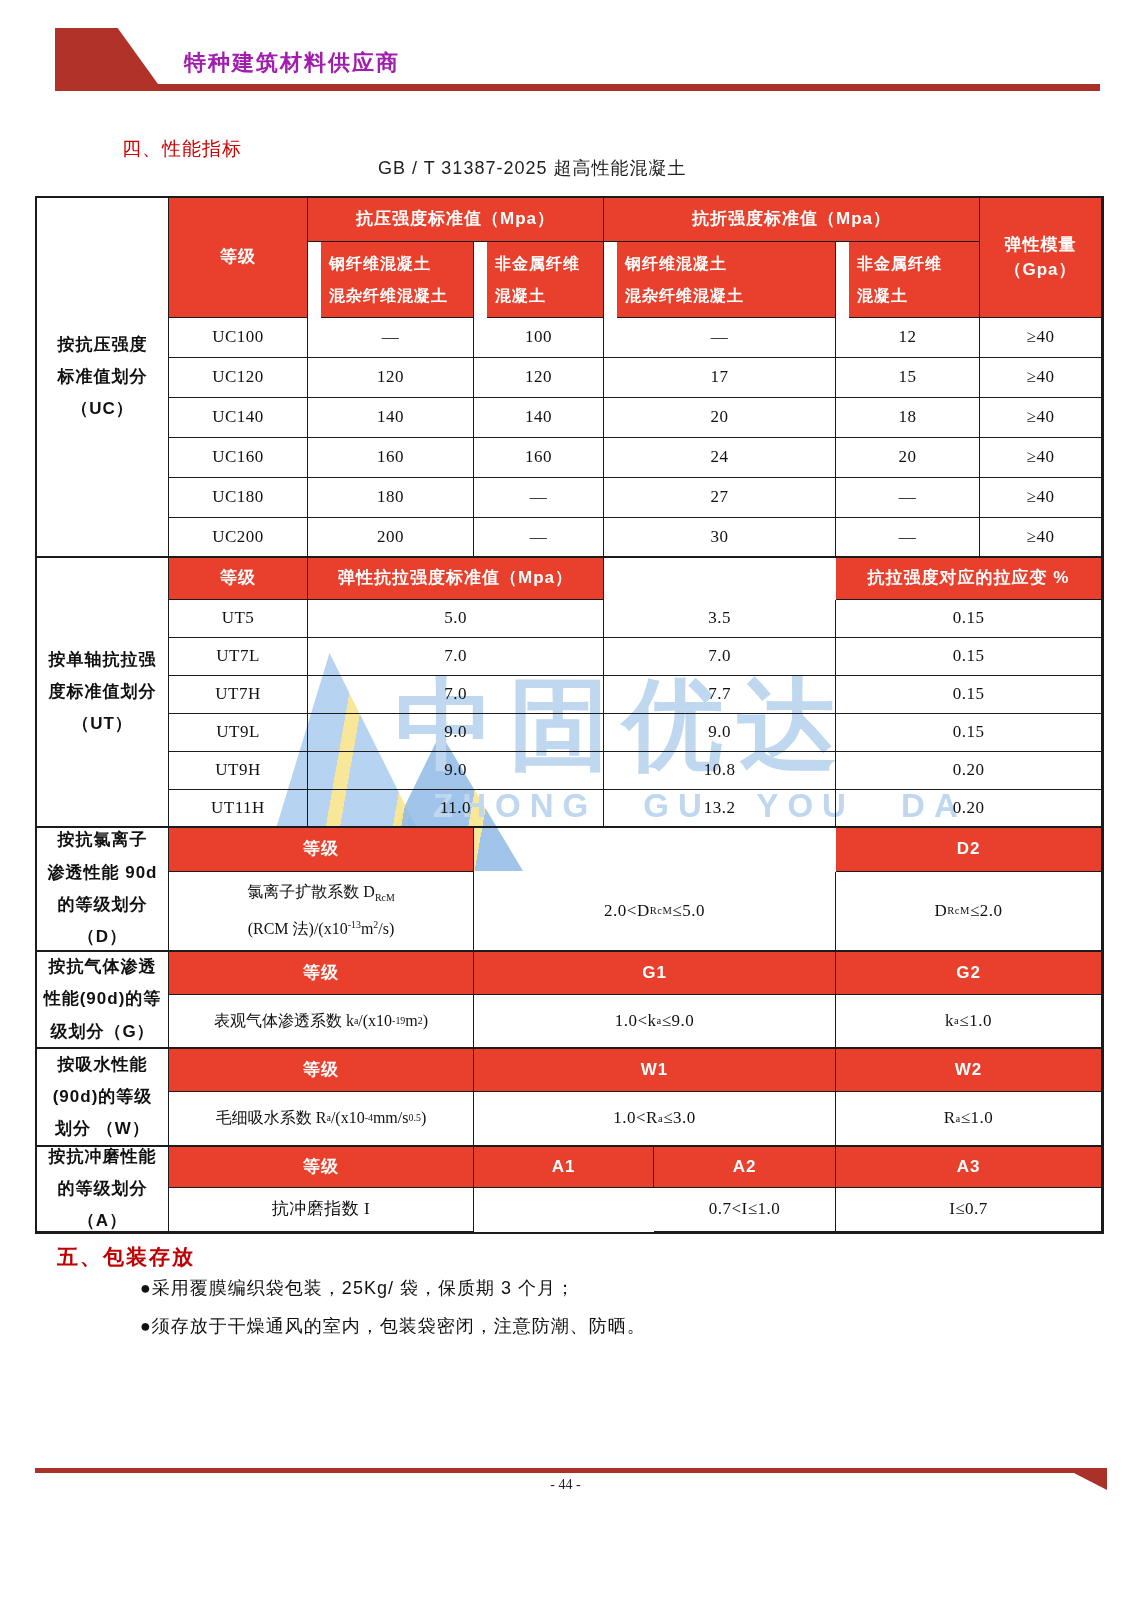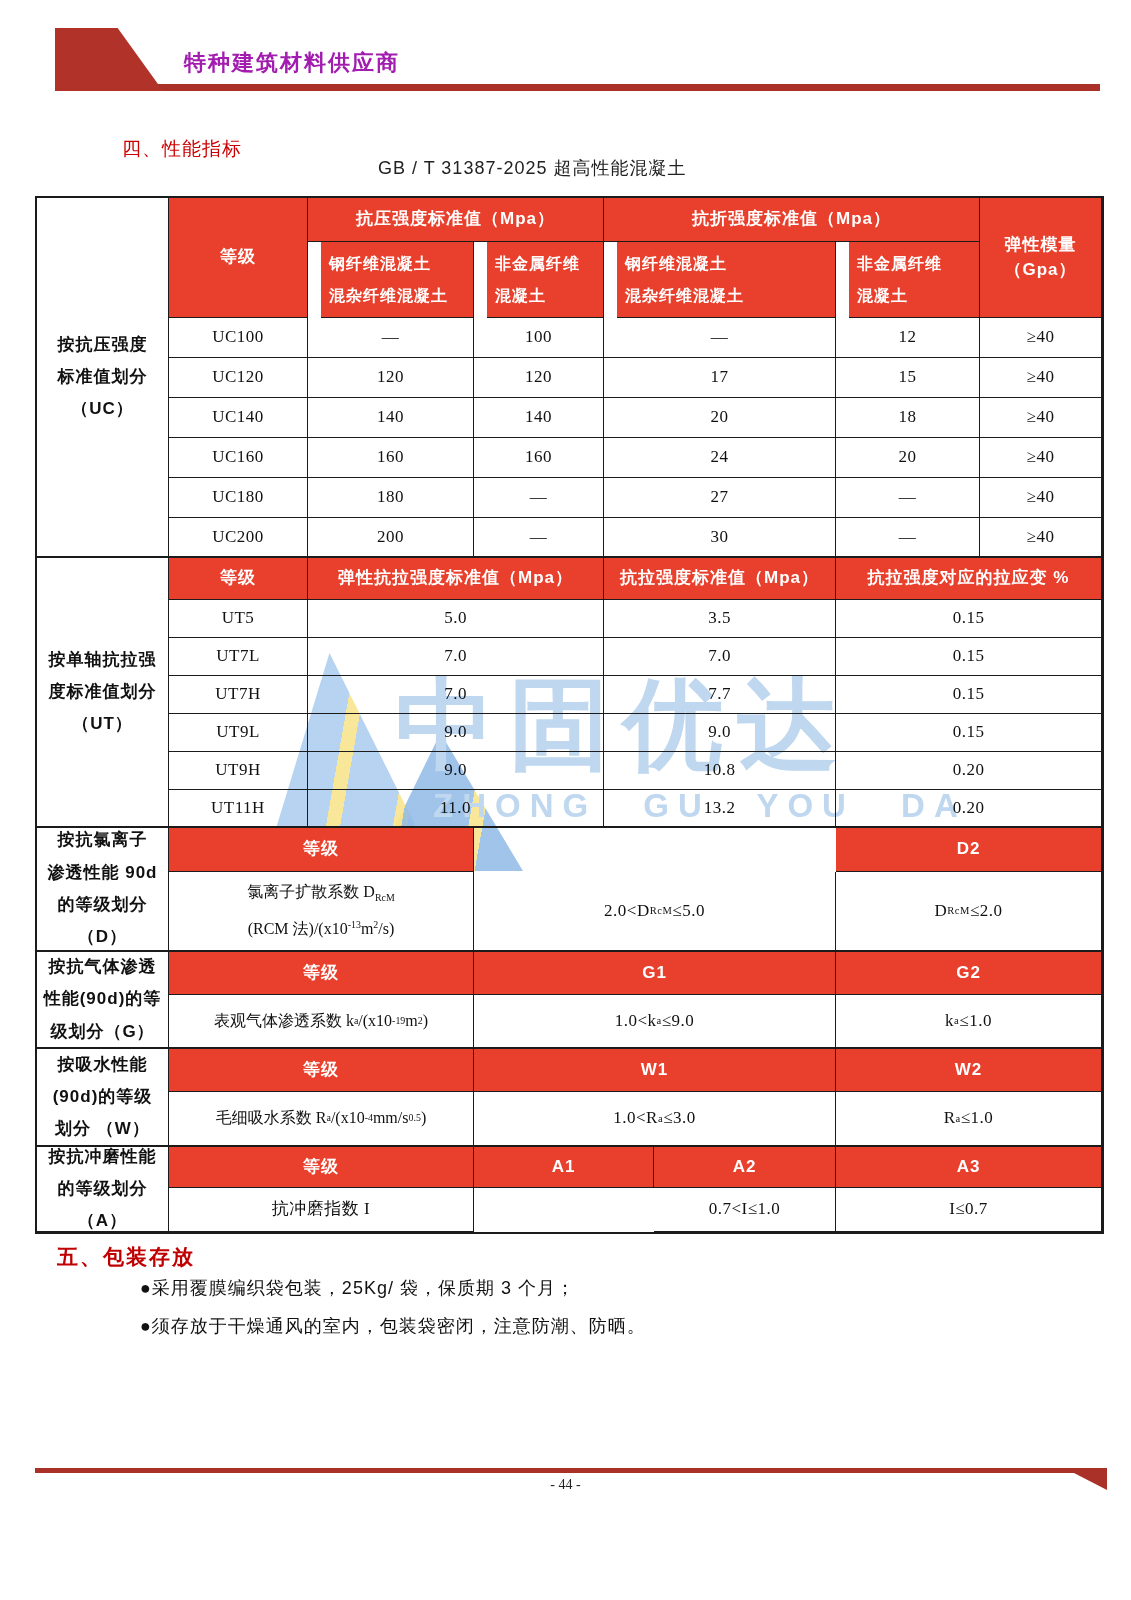--- a/index.html
+++ b/index.html
@@ -131,21 +131,20 @@
   <div class="c num bb2" style="grid-area:8/4/9/5">—</div>
   <div class="c num bb2" style="grid-area:8/5/9/7">30</div>
   <div class="c num bb2" style="grid-area:8/7/9/8">—</div>
   <div class="c num bb2" style="grid-area:8/8/9/9">≥40</div>
 
   <div class="c side bb2" style="grid-area:9/1/16/2">按单轴抗拉强
 度标准值划分
 （UT）</div>
   <div class="c red" style="grid-area:9/2/10/3">等级</div>
   <div class="c red" style="grid-area:9/3/10/5">弹性抗拉强度标准值（Mpa）</div>
-  <div class="c red" style="grid-area:9/5/10/7">抗拉强度标准值（Mpa）</div>
   <div class="c red" style="grid-area:9/7/10/9">抗拉强度对应的拉应变 %</div>
 
   <div class="c num" style="grid-area:10/2/11/3">UT5</div>
   <div class="c num" style="grid-area:10/3/11/5">5.0</div>
   <div class="c num" style="grid-area:10/5/11/7">3.5</div>
   <div class="c num" style="grid-area:10/7/11/9">0.15</div>
 
   <div class="c num" style="grid-area:11/2/12/3">UT7L</div>
   <div class="c num" style="grid-area:11/3/12/5">7.0</div>
   <div class="c num" style="grid-area:11/5/12/7">7.0</div>

